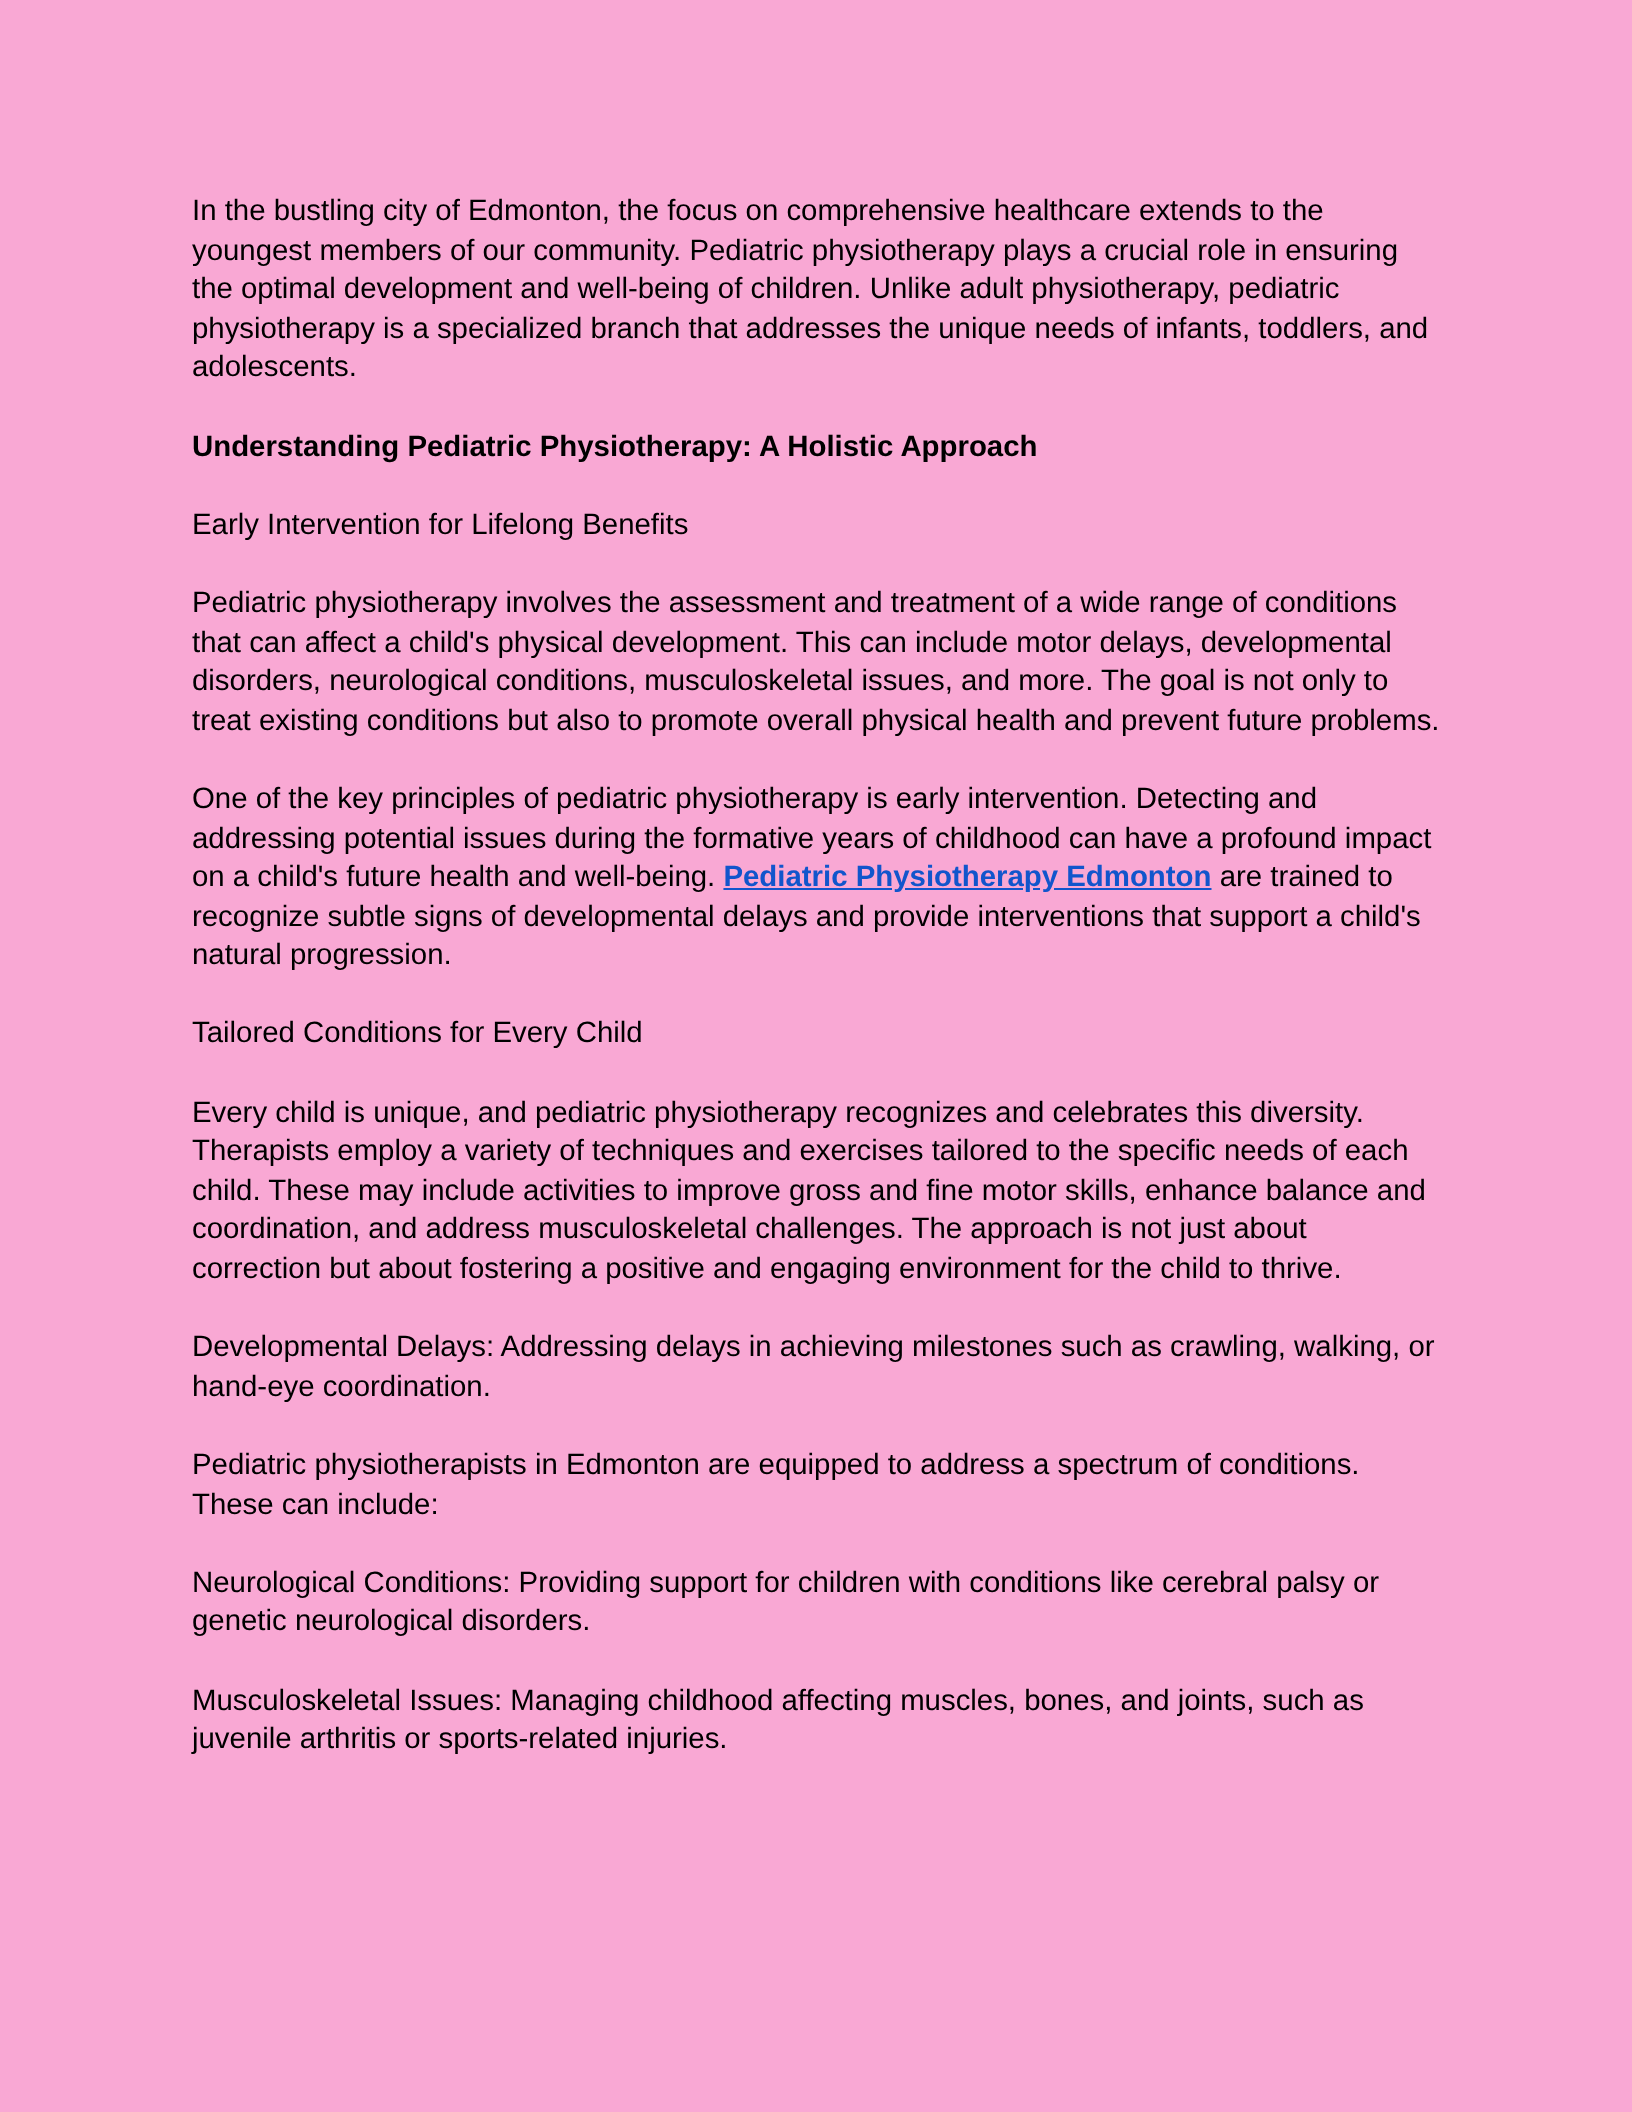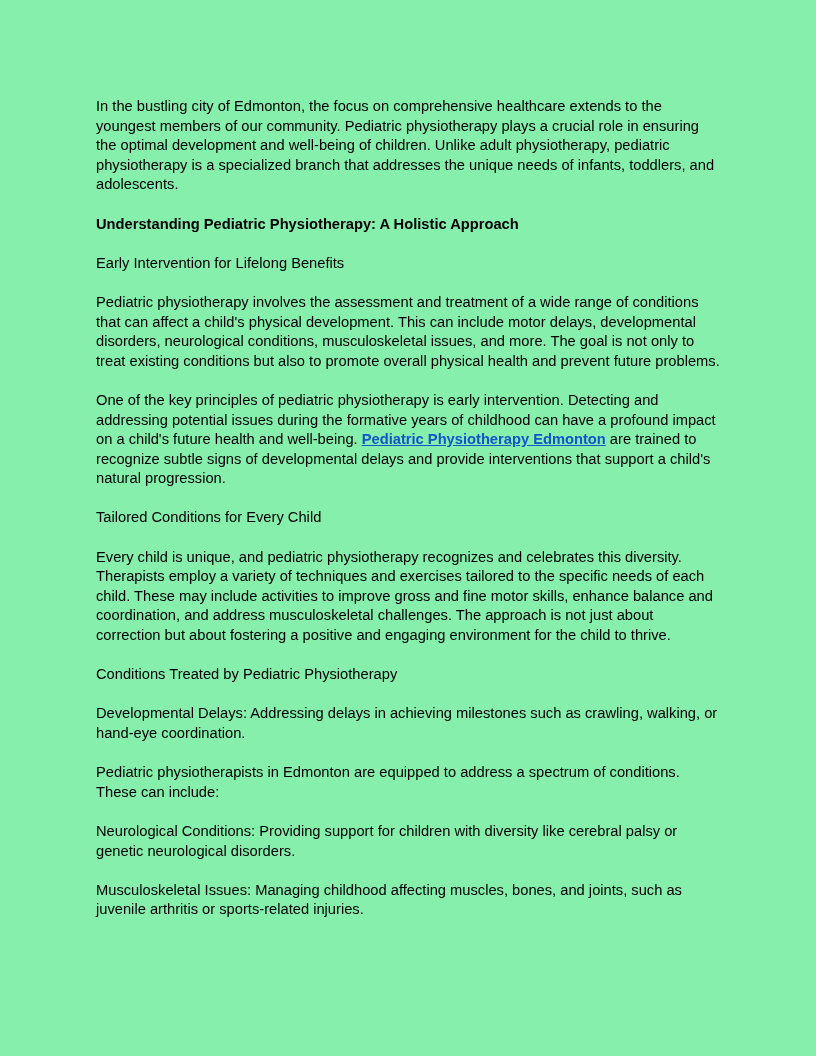--- a/index.html
+++ b/index.html
@@ -12,21 +12,21 @@
     width: 816px;
     height: 1056px;
     font-family: "Liberation Sans", sans-serif;
     color: #000000;
     overflow: hidden;
   }
   .page {
     width: 816px;
     height: 1056px;
     padding: 97px 96px 0 96px;
-    background: #86efac;
+    background: #f9a8d4;
   }
   .doc p {
     margin: 0 0 19.6px 0;
     font-size: 14.7px;
     line-height: 19.6px;
     color: #000000;
   }
   .doc p.bold-heading {
     font-weight: bold;
   }
@@ -50,23 +50,22 @@
   <p>Early Intervention for Lifelong Benefits</p>
 
   <p>Pediatric physiotherapy involves the assessment and treatment of a wide range of conditions that can affect a child's physical development. This can include motor delays, developmental disorders, neurological conditions, musculoskeletal issues, and more. The goal is not only to treat existing conditions but also to promote overall physical health and prevent future problems.</p>
 
   <p><span>One of the key principles of pediatric physiotherapy is early intervention. Detecting and addressing potential issues during the formative years of childhood can have a profound impact on a child's future health and well-being. </span><a class="doc-link" href="#">Pediatric Physiotherapy Edmonton</a><span> are trained to recognize subtle signs of developmental delays and provide interventions that support a child's natural progression.</span></p>
 
   <p>Tailored Conditions for Every Child</p>
 
   <p>Every child is unique, and pediatric physiotherapy recognizes and celebrates this diversity. Therapists employ a variety of techniques and exercises tailored to the specific needs of each child. These may include activities to improve gross and fine motor skills, enhance balance and coordination, and address musculoskeletal challenges. The approach is not just about correction but about fostering a positive and engaging environment for the child to thrive.</p>
 
-  <p>Conditions Treated by Pediatric Physiotherapy</p>
 
   <p>Developmental Delays: Addressing delays in achieving milestones such as crawling, walking, or hand-eye coordination.</p>
 
   <p>Pediatric physiotherapists in Edmonton are equipped to address a spectrum of conditions. These can include:</p>
 
-  <p>Neurological Conditions: Providing support for children with diversity like cerebral palsy or genetic neurological disorders.</p>
+  <p>Neurological Conditions: Providing support for children with conditions like cerebral palsy or genetic neurological disorders.</p>
 
   <p>Musculoskeletal Issues: Managing childhood affecting muscles, bones, and joints, such as juvenile arthritis or sports-related injuries.</p>
 
 </div>
 
 </body></html>

